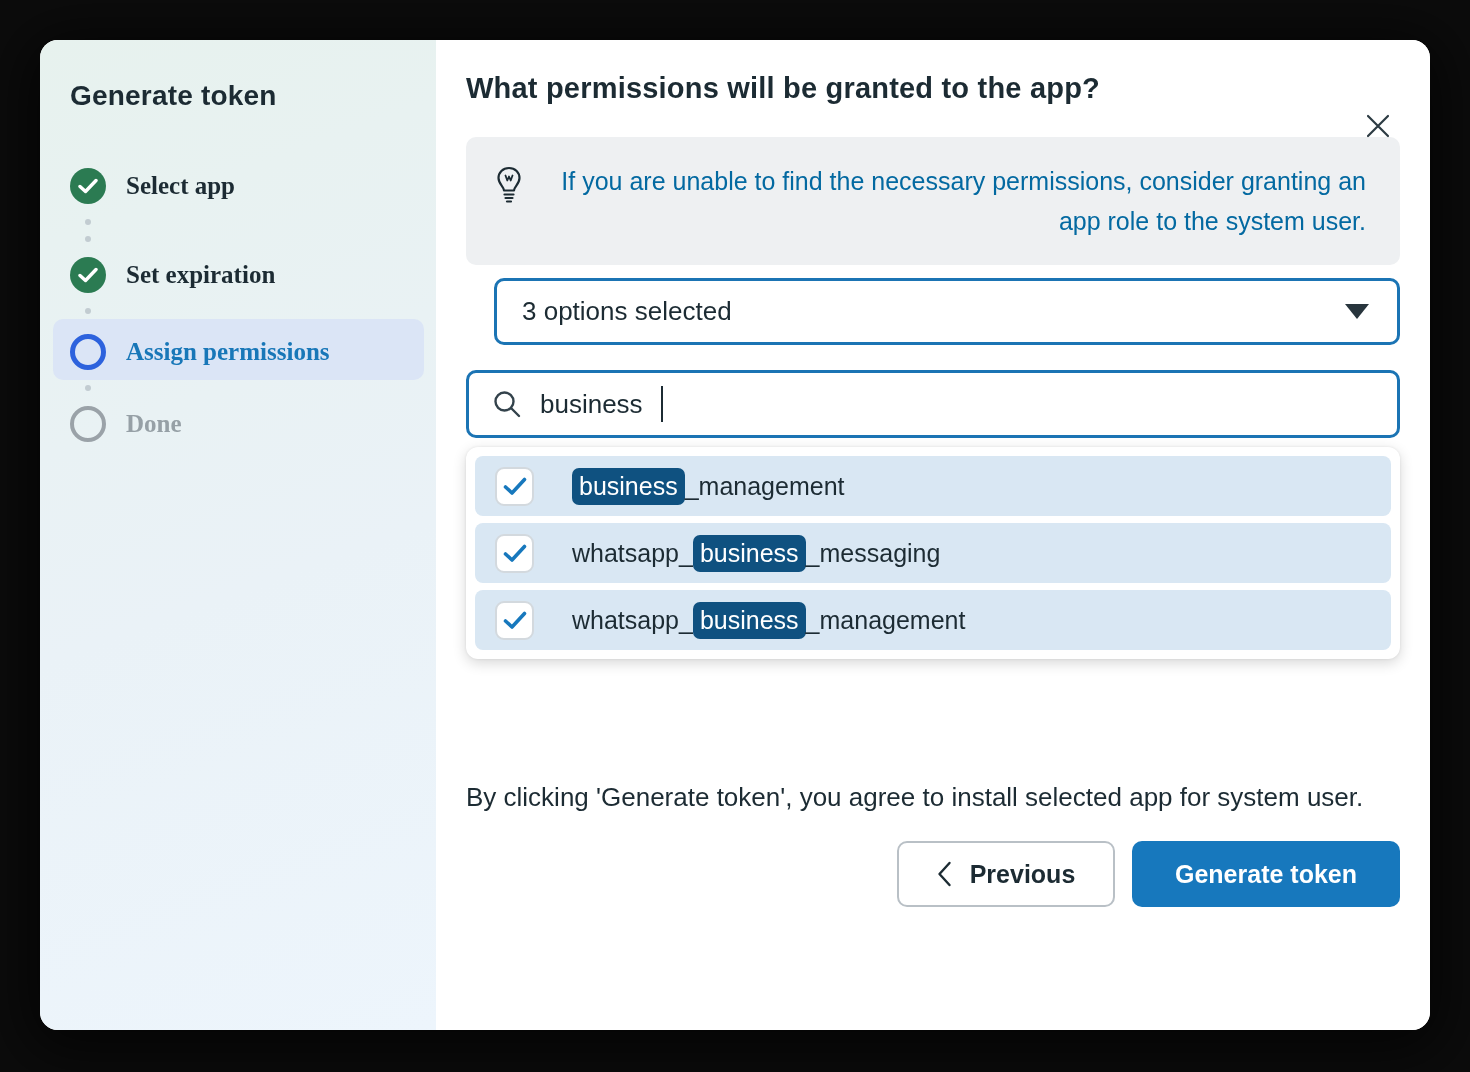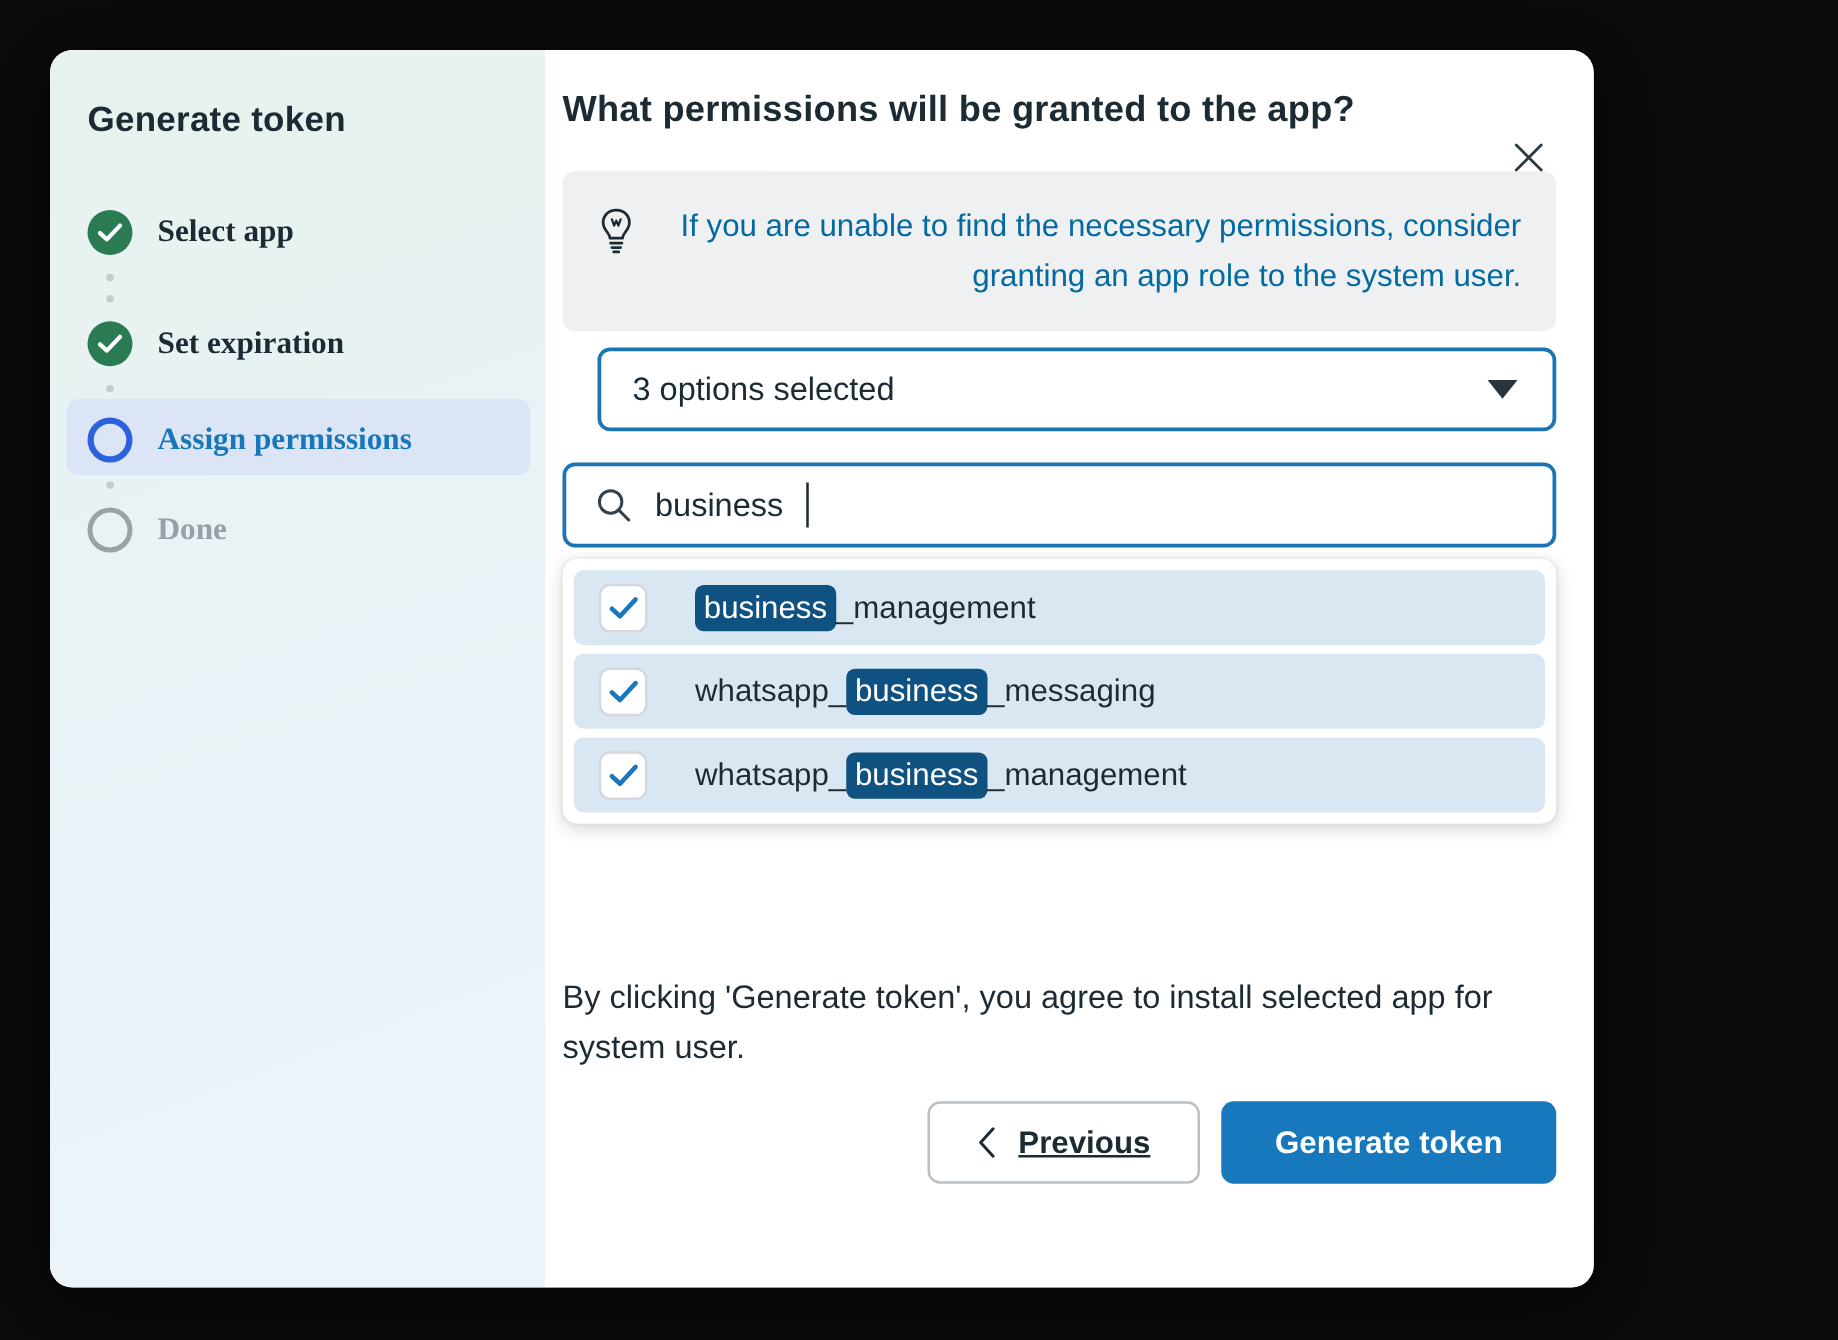--- a/index.html
+++ b/index.html
@@ -6,21 +6,21 @@
   html, body { width: 1470px; height: 1072px; }
   body {
     background: #0c0c0c;
     font-family: "Liberation Sans", "DejaVu Sans", sans-serif;
     color: #1c2b33;
     position: relative;
   }
   .modal {
     position: absolute;
     left: 40px; top: 40px;
-    width: 1235px; height: 990px;
+    width: 1390px; height: 990px;
     background: #ffffff;
     border-radius: 18px;
     box-shadow: 0 10px 60px 14px rgba(0,0,0,0.65);
     display: flex;
     overflow: hidden;
   }
 
   
   .sidebar {
     width: 396px; flex-shrink: 0;
@@ -57,21 +57,21 @@
   .connector {
     margin-left: 17px; width: 36px;
     display: flex; flex-direction: column; align-items: center;
     gap: 11px; padding: 5px 0;
   }
   .dot { width: 6px; height: 6px; border-radius: 50%; background: #c2ccd1; }
 
   
   .main {
     flex: 1; position: relative;
-    padding: 32px 30px 30px 14px;
+    padding: 32px 30px 30px 30px;
     display: flex; flex-direction: column;
     background: #ffffff;
   }
   .main-title {
     font-size: 29px; font-weight: 700; color: #1c2b33;
     padding-right: 70px; letter-spacing: 0.2px;
   }
   .close-btn {
     position: absolute; top: 68px; right: 34px;
     width: 36px; height: 36px;
@@ -166,21 +166,21 @@
     height: 66px; border-radius: 10px;
     display: flex; align-items: center; justify-content: center;
     font-family: "Liberation Sans", "DejaVu Sans", sans-serif;
     cursor: pointer;
   }
   .btn-prev {
     min-width: 218px;
     background: #ffffff;
     border: 2px solid #b9c0c6;
     font-size: 25px; font-weight: 600; color: #1c2b33;
-    gap: 18px; padding: 0 30px; text-decoration: underline;
+    gap: 18px; padding: 0 30px;
   }
   .btn-primary {
     min-width: 268px;
     background: #1778bd;
     border: none;
     font-size: 25px; font-weight: 700; color: #ffffff;
     padding: 0 32px;
   }
 </style>
 </head>

